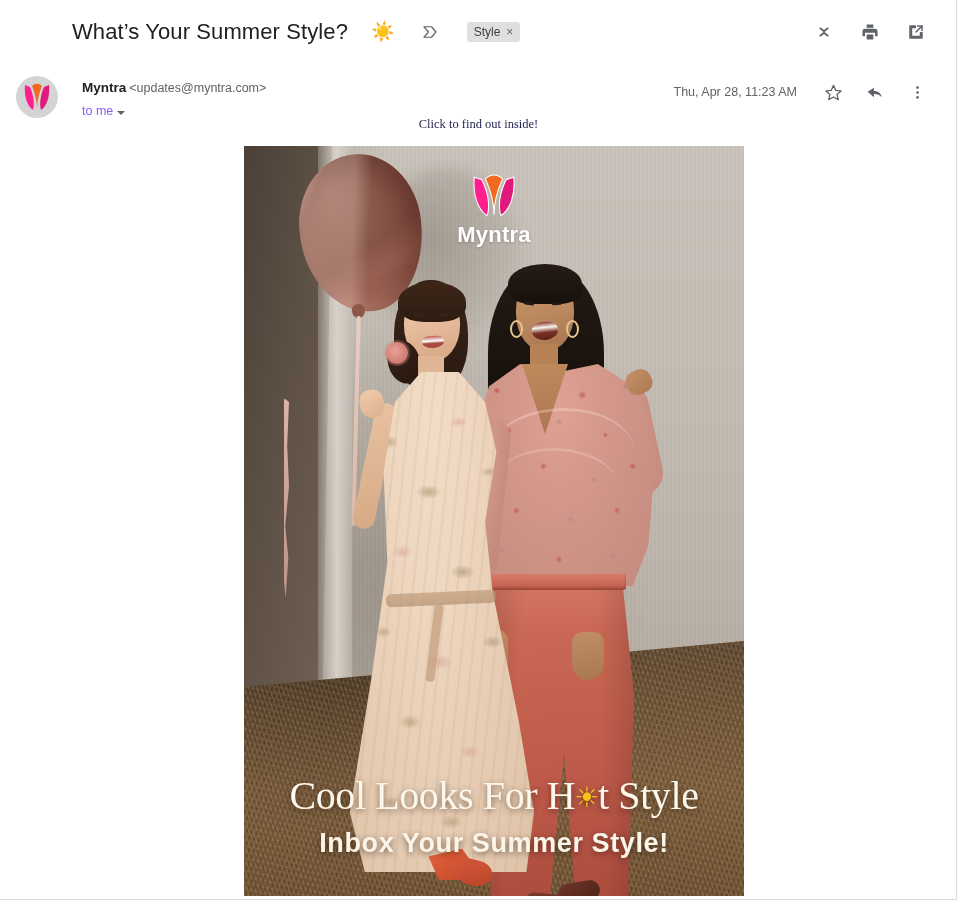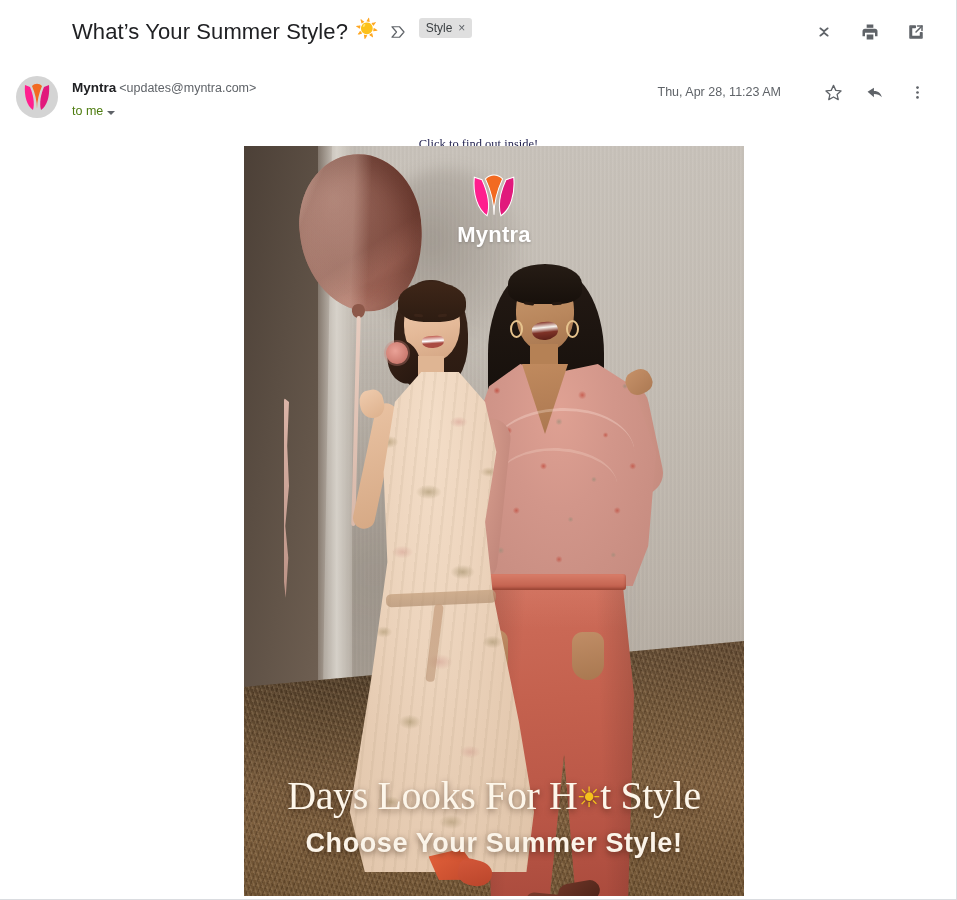--- a/index.html
+++ b/index.html
@@ -28,23 +28,24 @@
     top: 0; left: 0;
     width: 957px;
     height: 64px;
     display: flex;
     align-items: center;
     padding: 0 26px 0 72px;
   }
 
   .subject-line {
     display: flex;
+    align-items: center;
     flex: 1;
     min-width: 0;
-    gap: 0;
+    gap: 16px;
   }
 
   .subject-title {
     font-size: 22px;
     line-height: 28px;
     color: #202124;
     font-weight: 400;
     letter-spacing: 0.1px;
     white-space: nowrap;
   }
@@ -119,21 +120,21 @@
     background: #d4d4d4;
     flex-shrink: 0;
     display: flex;
     align-items: center;
     justify-content: center;
     overflow: hidden;
     margin-top: 2px;
   }
 
   .sender-meta {
-    margin-left: 14px;
+    margin-left: 24px;
     flex: 1;
     min-width: 0;
     padding-top: 4px;
   }
   .sender-line1 {
     font-size: 13.5px;
     line-height: 19px;
     color: #202124;
     white-space: nowrap;
   }
@@ -144,21 +145,21 @@
   }
   .sender-email {
     color: #5f6368;
     font-size: 12.5px;
     margin-left: 3px;
   }
   .sender-line2 {
     margin-top: 5px;
     font-size: 12.5px;
     line-height: 17px;
-    color: #4d7c0f;
+    color: #8b5cf6;
     display: flex;
     align-items: center;
     gap: 4px;
     width: max-content;
     cursor: pointer;
   }
   .caret-down {
     width: 0; height: 0;
     border-left: 4px solid transparent;
     border-right: 4px solid transparent;
@@ -171,38 +172,38 @@
     display: flex;
     align-items: center;
     gap: 14px;
     flex-shrink: 0;
     padding-top: 4px;
   }
   .timestamp {
     font-size: 12.5px;
     color: #5f6368;
     white-space: nowrap;
-    margin-right: 24px;
+    margin-right: 8px;
   }
   .snd-icon-btn {
     width: 28px; height: 28px;
     display: flex;
     align-items: center;
     justify-content: center;
     border-radius: 50%;
     color: #5f6368;
     cursor: pointer;
     background: none;
     border: none;
   }
 
   
   .preheader {
     position: absolute;
-    top: 136px; left: 0;
+    top: 116px; left: 0;
     width: 957px;
     text-align: center;
     font-size: 12.5px;
     line-height: 16px;
     color: #1f1f4d;
     font-family: "Liberation Serif", serif;
   }
 
   
   .banner-wrap {
@@ -812,20 +813,20 @@
       <div class="banner-logo">
         <svg width="52" height="48" viewBox="0 0 60 56">
           <path d="M7 6 C5 26 11 44 22 51 C26 38 22 22 16 9 Z" fill="#ff1f8e" stroke="#ffffff" stroke-width="1.2"></path>
           <path d="M53 6 C55 26 49 44 38 51 C34 38 38 22 44 9 Z" fill="#e1197c" stroke="#ffffff" stroke-width="1.2"></path>
           <path d="M20 8 C26 21 30 35 30 50 C30 35 34 21 40 8 C34 2 26 2 20 8 Z" fill="#f26a21" stroke="#ffffff" stroke-width="1.2"></path>
         </svg>
         <span class="banner-logo-word">Myntra</span>
       </div>
 
       <div class="headline-block">
-        <div class="headline-main"><span>Days Looks For H</span><span class="sun-inline" style="color:#f5c21b;">☀</span><span>t Style</span></div>
-        <div class="headline-sub">Choose Your Summer Style!</div>
+        <div class="headline-main"><span>Cool Looks For H</span><span class="sun-inline" style="color:#f5c21b;">☀</span><span>t Style</span></div>
+        <div class="headline-sub">Inbox Your Summer Style!</div>
       </div>
 
     </div>
   </div>
 
 </div>
 
 </body></html>

